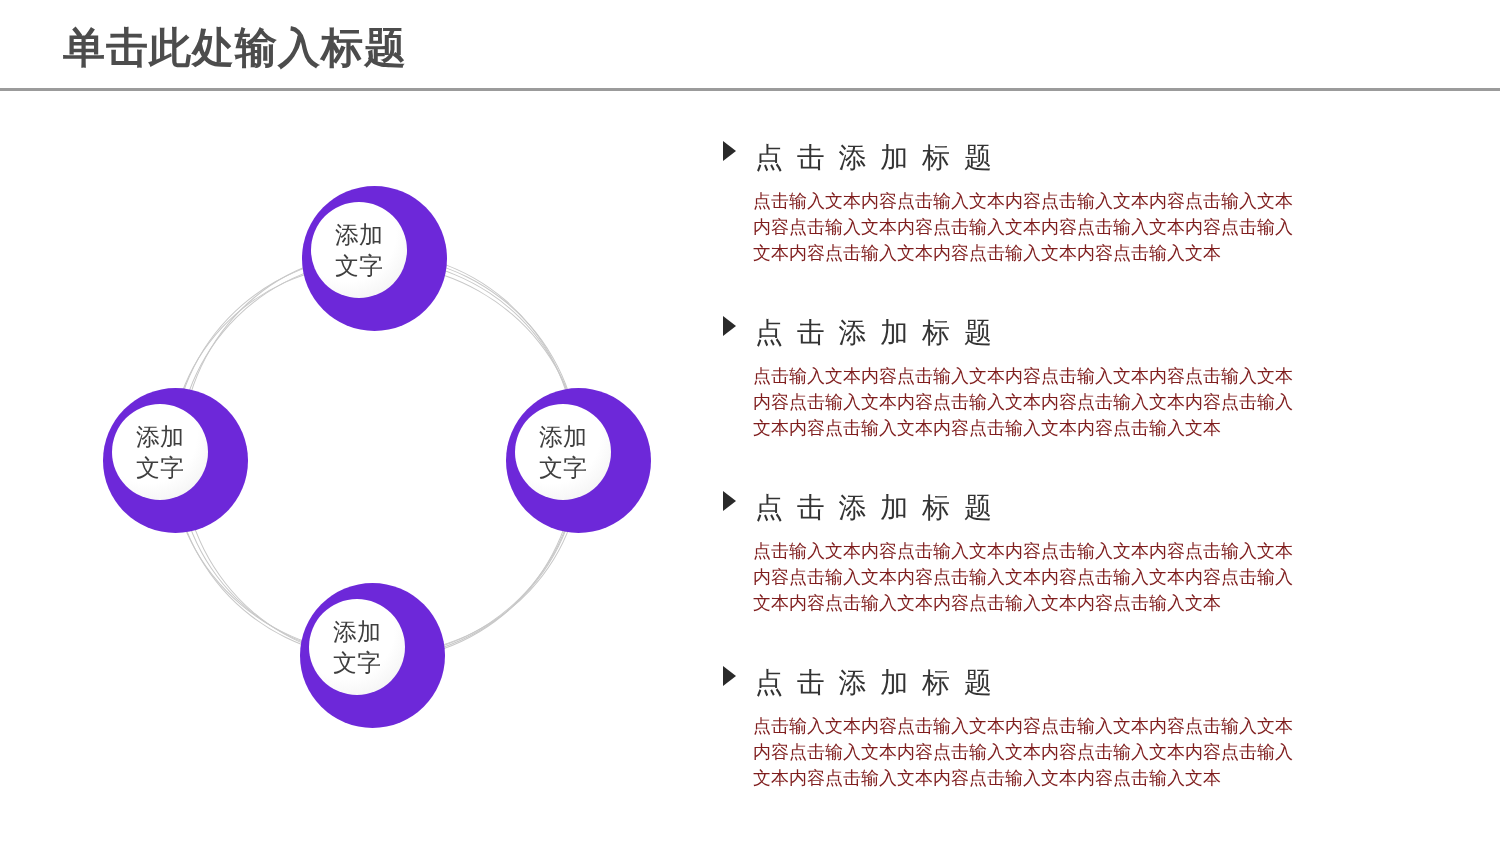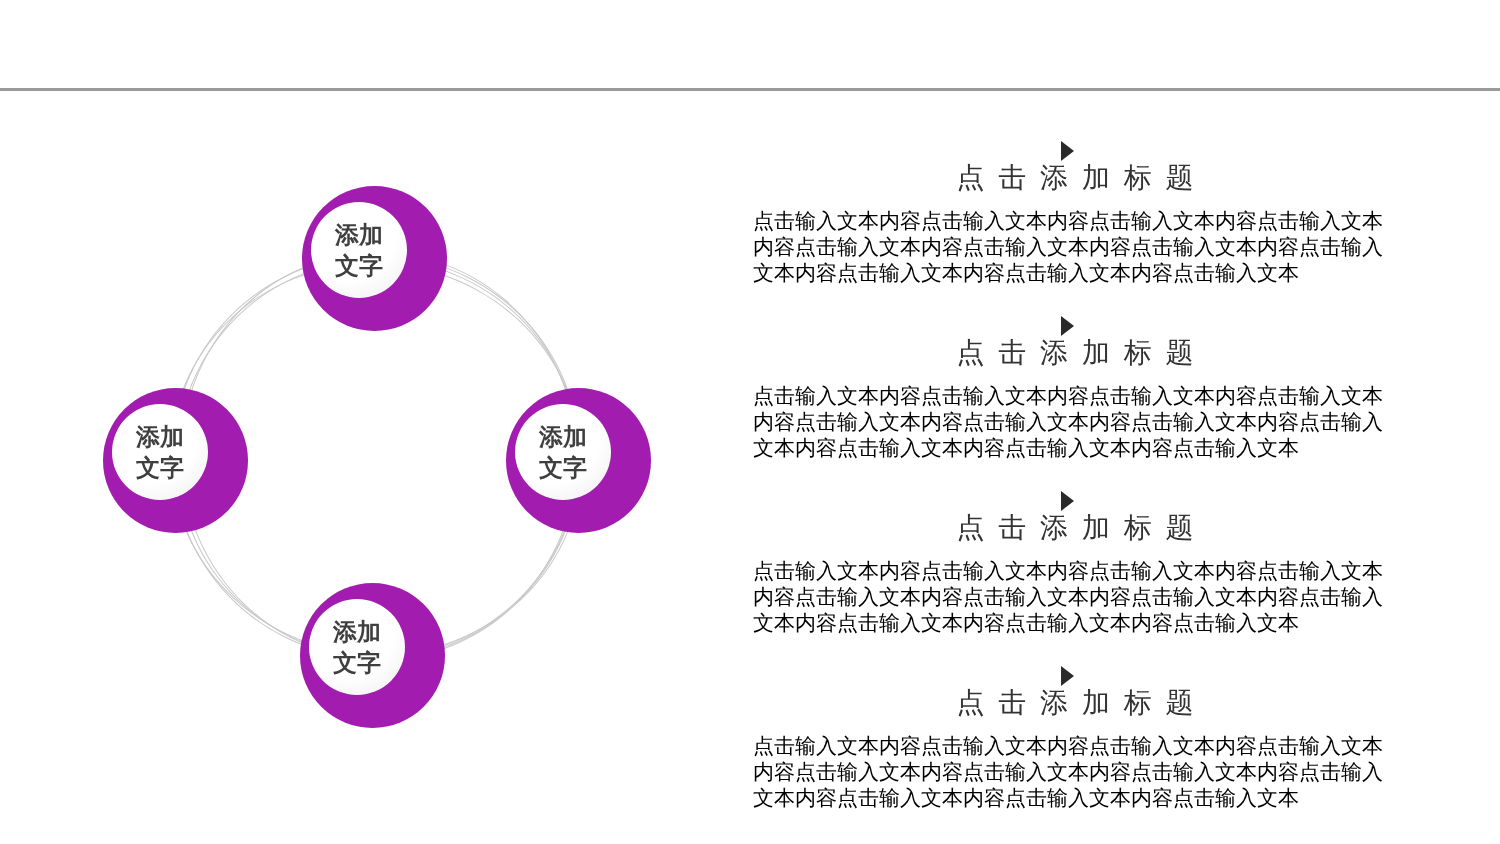--- a/index.html
+++ b/index.html
@@ -46,23 +46,22 @@
   .arc1 { left: 177px; top: 164px; width: 400px; height: 396px; transform: rotate(0deg); }
   .arc2 { left: 172px; top: 160px; width: 406px; height: 402px; transform: rotate(4deg); }
   .arc3 { left: 181px; top: 157px; width: 394px; height: 406px; transform: rotate(-5deg); }
   .arc4 { left: 170px; top: 168px; width: 410px; height: 390px; transform: rotate(8deg); }
 
   .node {
     position: absolute;
     width: 145px;
     height: 145px;
     border-radius: 50%;
-    background: #a21caf;
-    cursor: pointer;
-    font-weight: bold;
+    background: #6d28d9;
+    cursor: pointer;
   }
   .node-top    { left: 302px; top: 91px;  }  
   .node-left   { left: 103px; top: 293px; }  
   .node-right  { left: 506px; top: 293px; }
   .node-bottom { left: 300px; top: 488px; }
 
   .node-inner {
     position: absolute;
     left: 9px;
     top: 16px;
@@ -97,22 +96,21 @@
   
   .sections { position: absolute; left: 722px; top: 141px; width: 700px; }
   .section { position: absolute; left: 0; width: 690px; }
   .section-1 { top: 0px; }
   .section-2 { top: 175px; }
   .section-3 { top: 350px; }
   .section-4 { top: 525px; }
 
   .section-head {
     display: flex;
-    align-items: center;
-    flex-direction: column;
+    align-items: flex-start;
   }
   .bullet {
     width: 0; height: 0;
     border-top: 10px solid transparent;
     border-bottom: 10px solid transparent;
     border-left: 13px solid #2a2a2a;
     margin-left: 1px;
     flex: 0 0 auto;
   }
   .section-title {
@@ -121,32 +119,33 @@
     color: #333333;
     letter-spacing: 3px;
     line-height: 34px;
     white-space: nowrap;
     cursor: pointer;
   }
   .section-body {
     margin-left: 31px;
     margin-top: 13px;
     width: 645px;
-    font-size: 21px;
+    font-size: 18px;
     line-height: 26px;
-    color: #000000;
+    color: #7f1d1d;
     white-space: pre-line;
     cursor: pointer;
   }
 </style>
 </head>
 <body>
 
 <div class="slide">
 
+  <div class="slide-title">单击此处输入标题</div>
   <div class="title-rule"></div>
 
   <div class="diagram">
     <div class="arc arc1"></div>
     <div class="arc arc2"></div>
     <div class="arc arc3"></div>
     <div class="arc arc4"></div>
 
     <div class="node node-top">
       <div class="node-inner">

